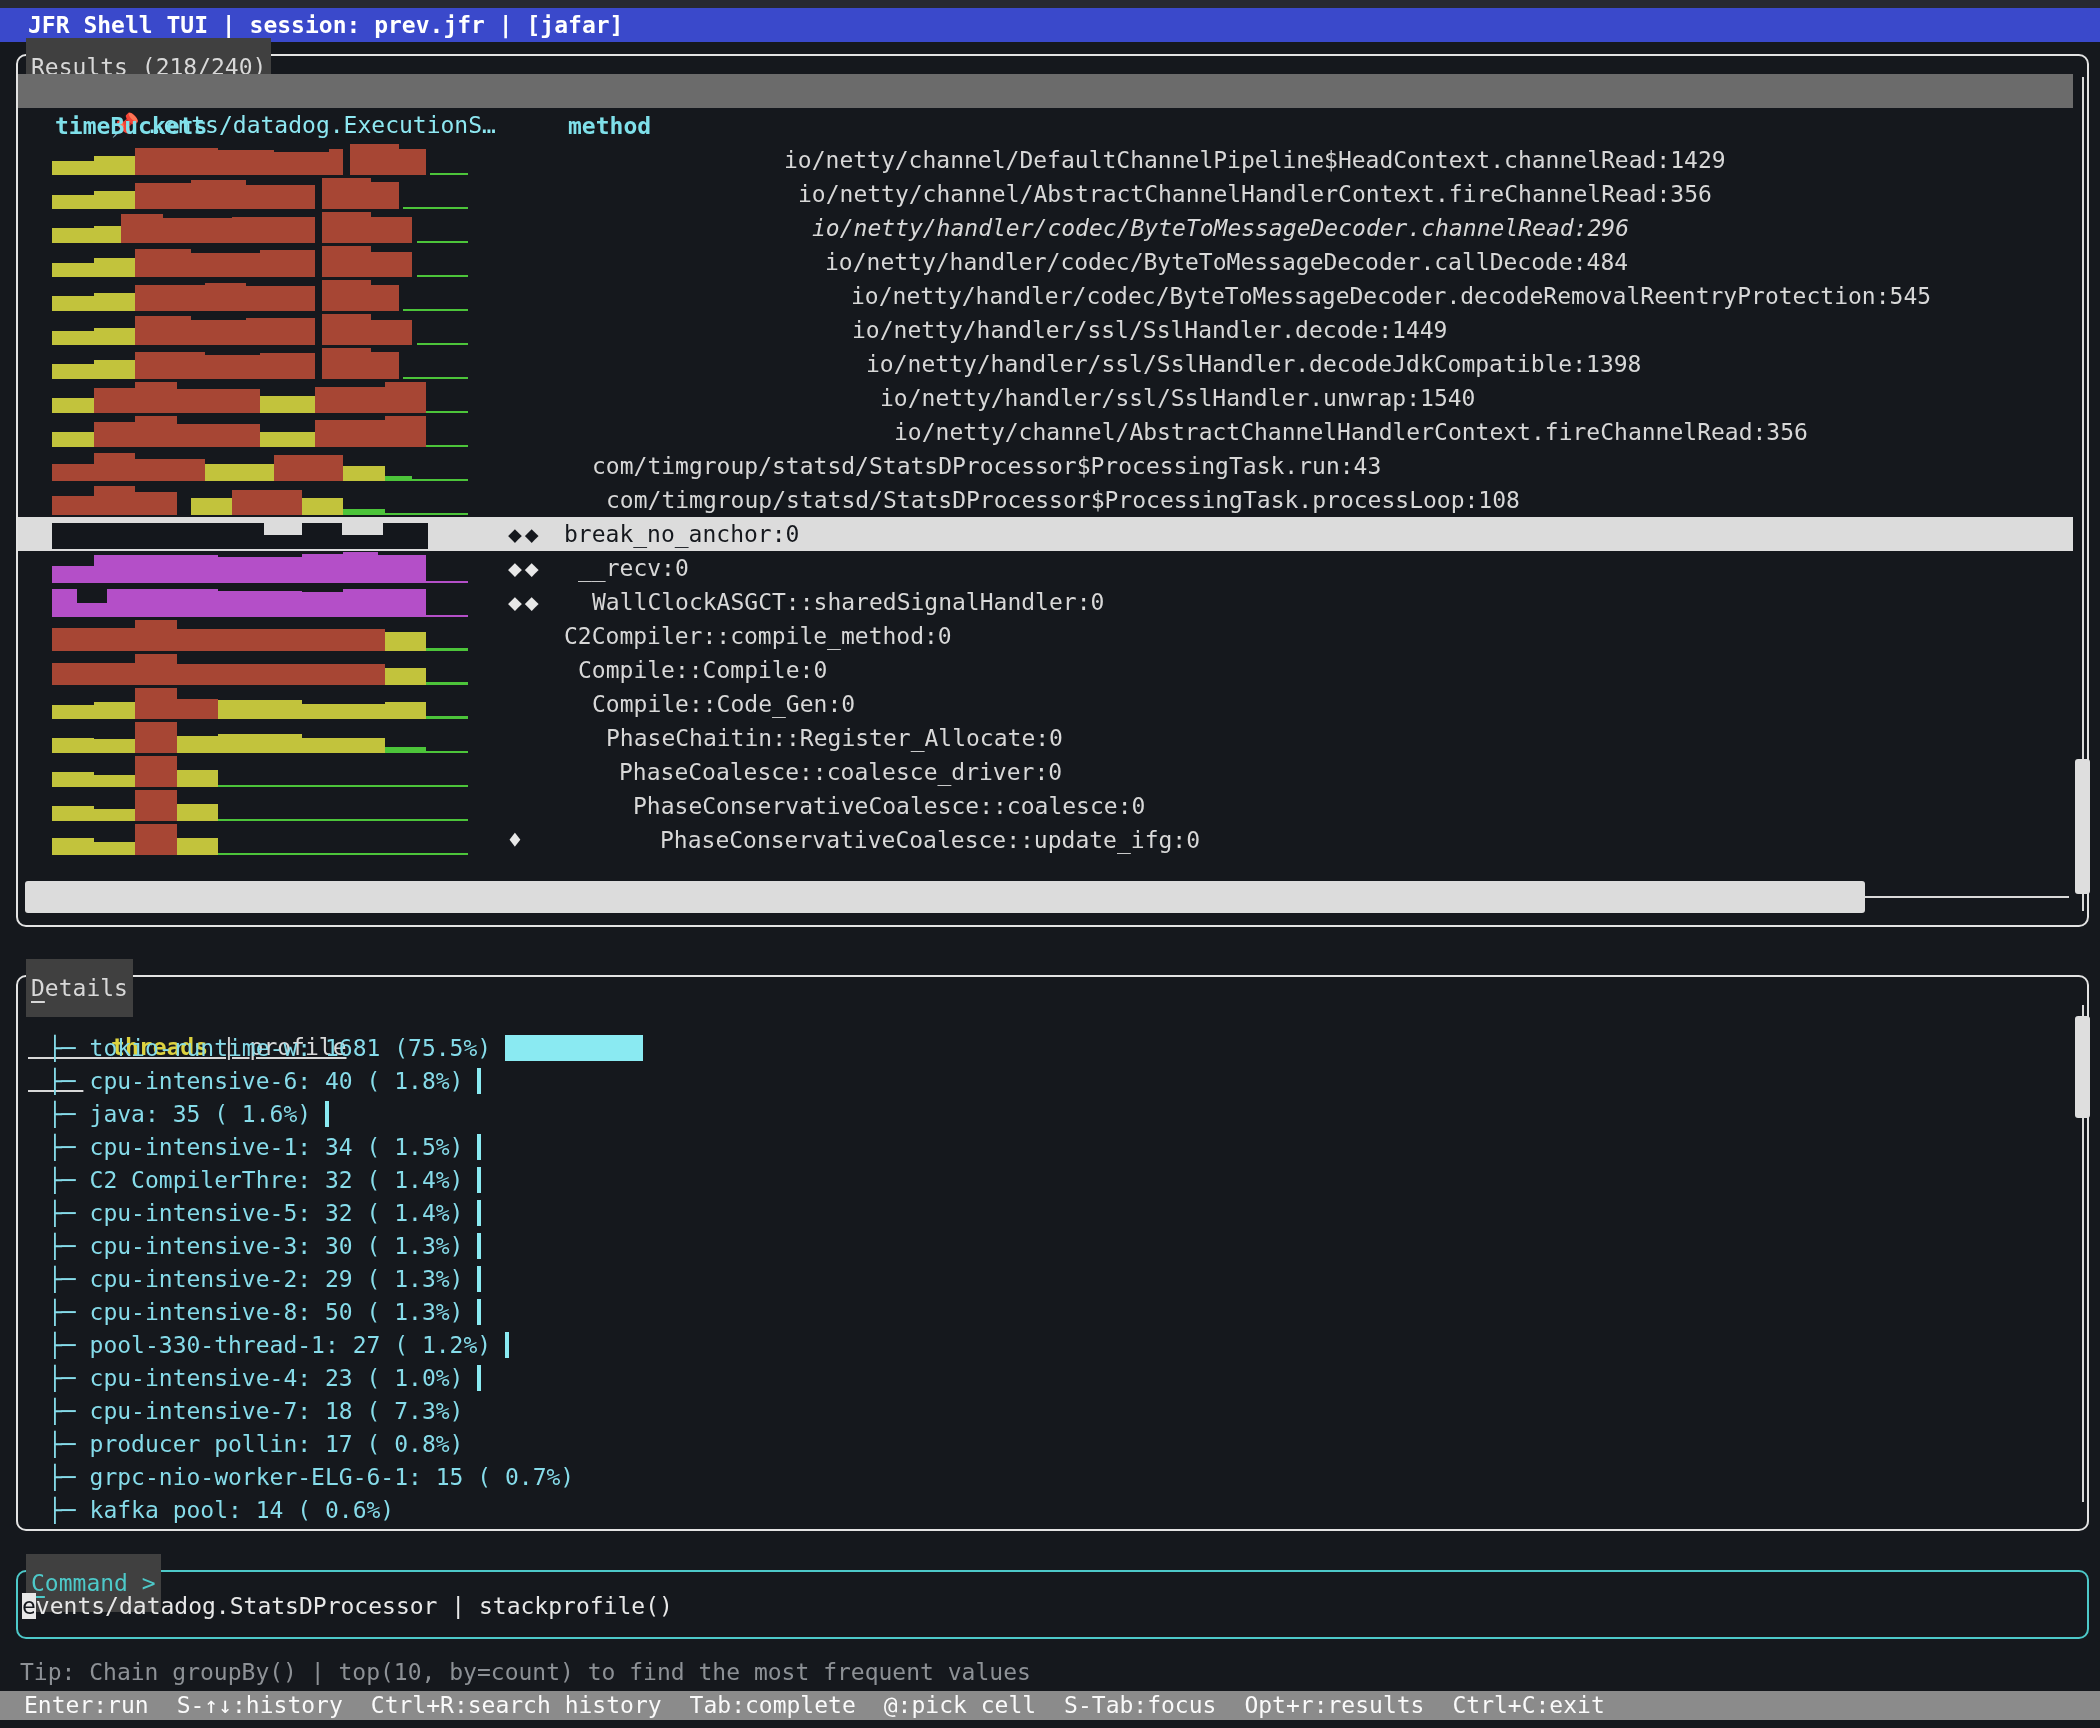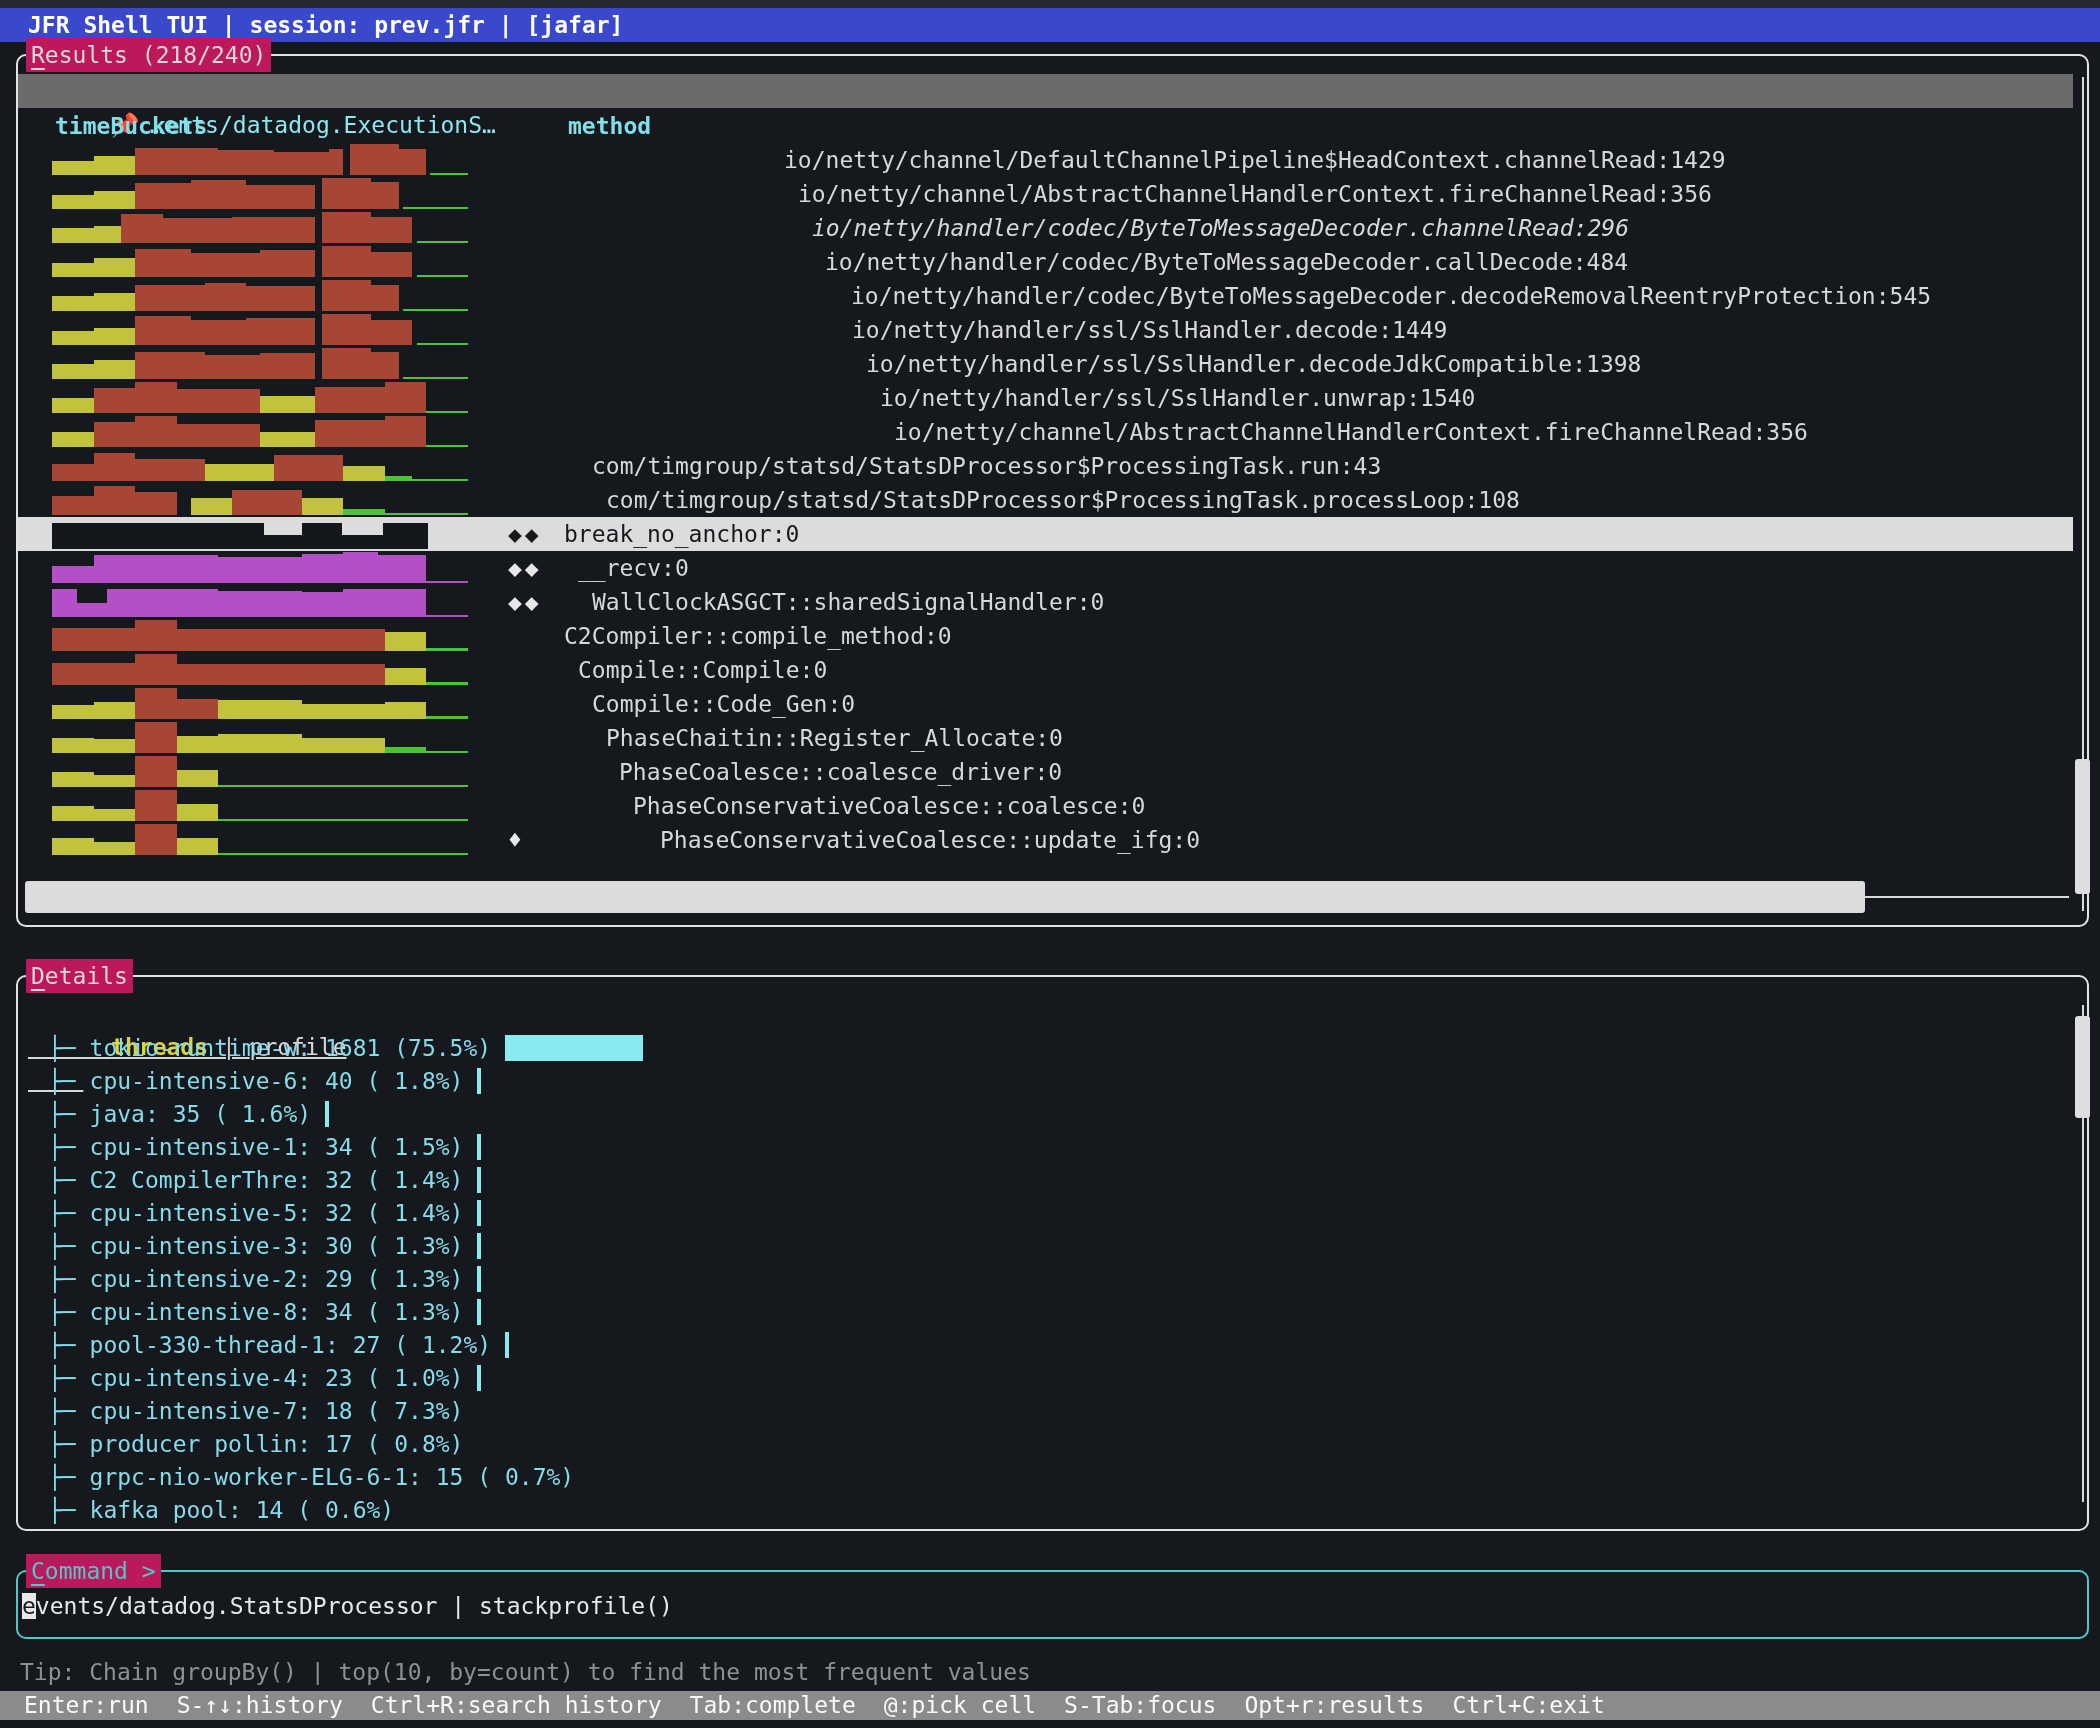--- a/index.html
+++ b/index.html
@@ -12,22 +12,22 @@
   .topstrip { position:absolute; left:0; top:0; width:100%; height:8px; background:#272930; }
   .titlebar {
     position:absolute; left:0; top:8px; width:100%; height:34px;
     background:#3a49cb; color:#ffffff; line-height:34px;
     padding-left:28px; box-sizing:border-box; font-weight:bold;
   }
   .panel {
     position:absolute; border:2px solid #e3e3e3; border-radius:10px; box-sizing:border-box;
   }
   .panel-label {
-    position:absolute; top:-18px; left:8px; background:#be185d;
-    padding:0 5px; height:34px; line-height:34px; color:#d8d8d8; white-space:pre;
+    position:absolute; top:-18px; left:8px; background:#404040;
+    padding:12px 5px; height:34px; line-height:34px; color:#d8d8d8; white-space:pre;
   }
   .hotkey { text-decoration:underline; text-underline-offset:5px; }
 
   
   #results { left:16px; top:54px; width:2073px; height:873px; }
   .tabbar {
     position:absolute; left:0px; top:18px; width:2055px; height:34px;
     background:#6b6b6b; line-height:34px; padding-left:10px; box-sizing:border-box;
     white-space:pre;
   }
@@ -391,21 +391,21 @@
 
     <div class="det-rows" id="details-rows">
         <div class="drow"><span class="tree-branch">├─ </span><span>tokio-runtime-w: 1681 (75.5%)</span><span class="dbar" style="width: 138px;"></span></div>
         <div class="drow"><span class="tree-branch">├─ </span><span>cpu-intensive-6: 40 ( 1.8%)</span><span class="dbar" style="width: 4px;"></span></div>
         <div class="drow"><span class="tree-branch">├─ </span><span>java: 35 ( 1.6%)</span><span class="dbar" style="width: 4px;"></span></div>
         <div class="drow"><span class="tree-branch">├─ </span><span>cpu-intensive-1: 34 ( 1.5%)</span><span class="dbar" style="width: 4px;"></span></div>
         <div class="drow"><span class="tree-branch">├─ </span><span>C2 CompilerThre: 32 ( 1.4%)</span><span class="dbar" style="width: 4px;"></span></div>
         <div class="drow"><span class="tree-branch">├─ </span><span>cpu-intensive-5: 32 ( 1.4%)</span><span class="dbar" style="width: 4px;"></span></div>
         <div class="drow"><span class="tree-branch">├─ </span><span>cpu-intensive-3: 30 ( 1.3%)</span><span class="dbar" style="width: 4px;"></span></div>
         <div class="drow"><span class="tree-branch">├─ </span><span>cpu-intensive-2: 29 ( 1.3%)</span><span class="dbar" style="width: 4px;"></span></div>
-        <div class="drow"><span class="tree-branch">├─ </span><span>cpu-intensive-8: 34 ( 1.3%)</span><span class="dbar" style="width: 4px;"></span></div>
+        <div class="drow"><span class="tree-branch">├─ </span><span>cpu-intensive-8: 50 ( 1.3%)</span><span class="dbar" style="width: 4px;"></span></div>
         <div class="drow"><span class="tree-branch">├─ </span><span>pool-330-thread-1: 27 ( 1.2%)</span><span class="dbar" style="width: 4px;"></span></div>
         <div class="drow"><span class="tree-branch">├─ </span><span>cpu-intensive-4: 23 ( 1.0%)</span><span class="dbar" style="width: 4px;"></span></div>
         <div class="drow"><span class="tree-branch">├─ </span><span>cpu-intensive-7: 18 ( 7.3%)</span></div>
         <div class="drow"><span class="tree-branch">├─ </span><span>producer pollin: 17 ( 0.8%)</span></div>
         <div class="drow"><span class="tree-branch">├─ </span><span>grpc-nio-worker-ELG-6-1: 15 ( 0.7%)</span></div>
         <div class="drow"><span class="tree-branch">├─ </span><span>kafka pool: 14 ( 0.6%)</span></div>
       </div>
 
     <div class="det-vtrack"></div>
     <div class="det-vthumb"></div>

